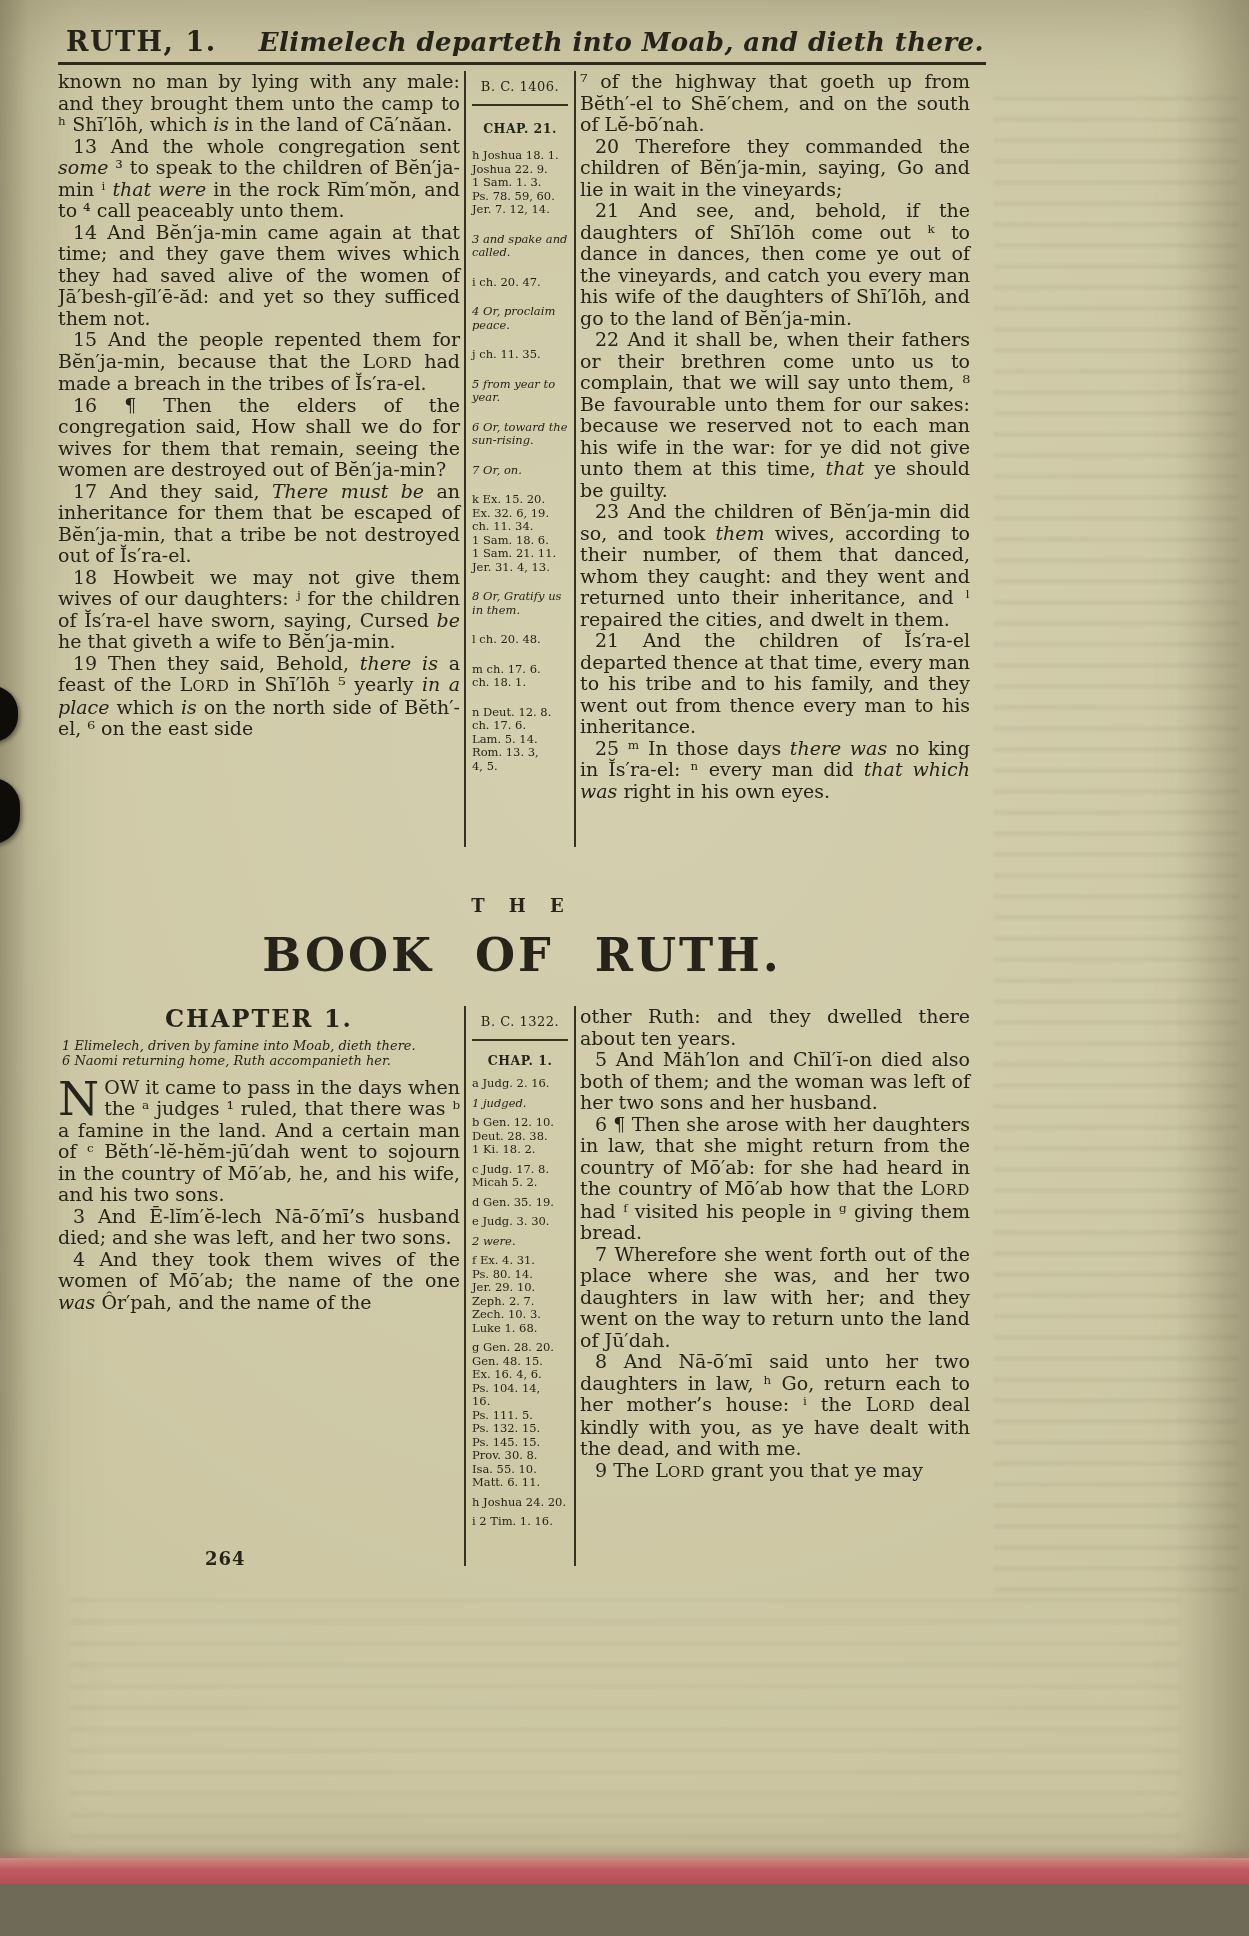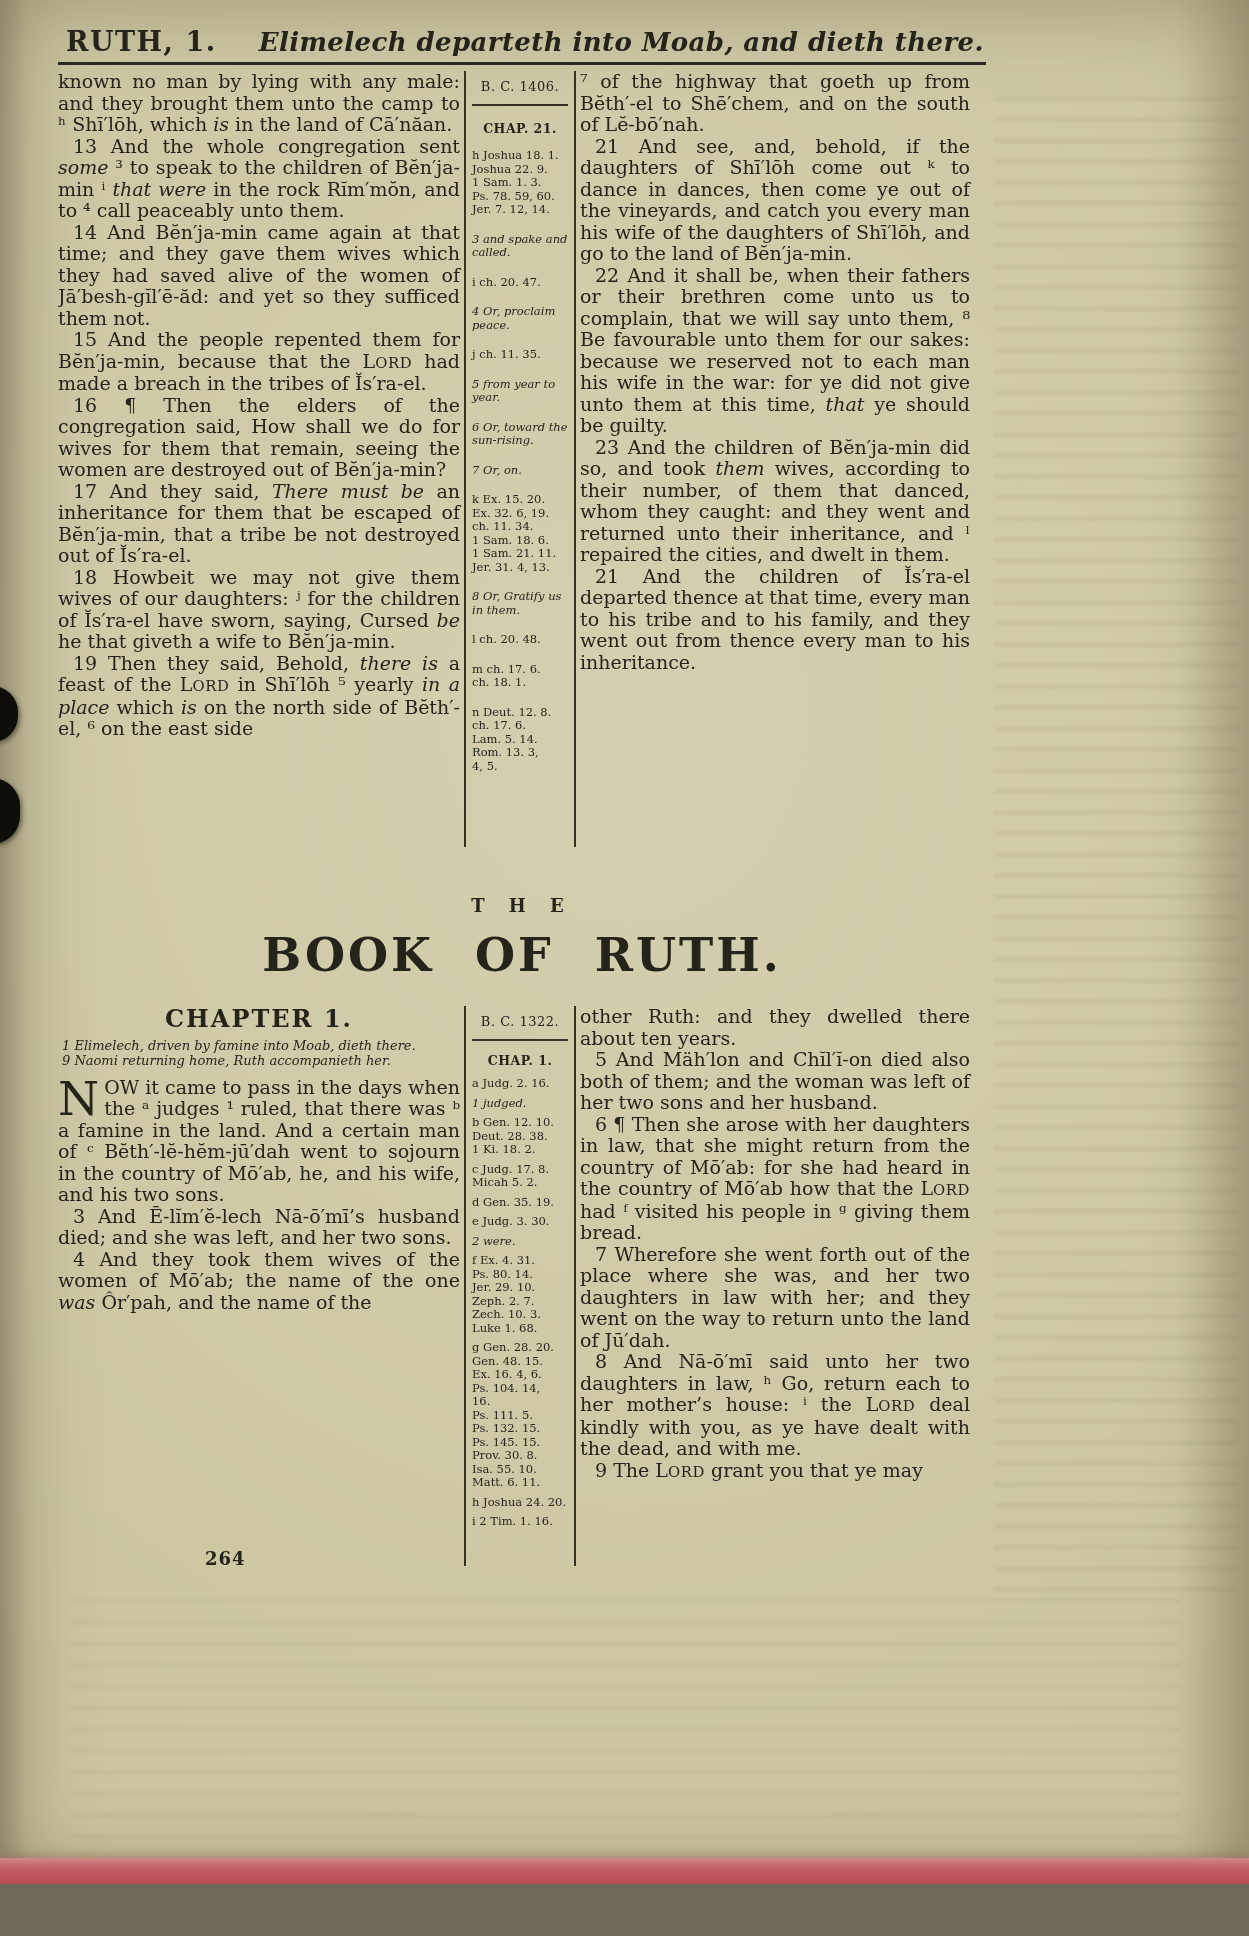--- a/index.html
+++ b/index.html
@@ -141,43 +141,45 @@
 ch. 17. 6.
 Lam. 5. 14.
 Rom. 13. 3,
 4, 5.</div>
 
       </div>
       <div class="text-col">
 
           <p class="v cont">⁷ of the highway that goeth up from Bĕth′-el to Shē′chem, and on the south of Lĕ-bō′nah.</p>
 
+          <p class="v">20 Therefore they commanded the children of Bĕn′ja-min, saying, Go and lie in wait in the vineyards;</p>
 
           <p class="v">21 And see, and, behold, if the daughters of Shī′lōh come out ᵏ to dance in dances, then come ye out of the vineyards, and catch you every man his wife of the daughters of Shī′lōh, and go to the land of Bĕn′ja-min.</p>
 
           <p class="v">22 And it shall be, when their fathers or their brethren come unto us to complain, that we will say unto them, ⁸ Be favourable unto them for our sakes: because we reserved not to each man his wife in the war: for ye did not give unto them at this time, <i>that</i> ye should be guilty.</p>
 
           <p class="v">23 And the children of Bĕn′ja-min did so, and took <i>them</i> wives, according to their number, of them that danced, whom they caught: and they went and returned unto their inheritance, and ˡ repaired the cities, and dwelt in them.</p>
 
           <p class="v">21 And the children of Ĭs′ra-el departed thence at that time, every man to his tribe and to his family, and they went out from thence every man to his inheritance.</p>
 
+          <p class="v">25 ᵐ In those days <i>there was</i> no king in Ĭs′ra-el: ⁿ every man did <i>that which was</i> right in his own eyes.</p>
 
       </div>
     </div>
 
     <div class="title-block">
       <div class="kicker">T H E</div>
       <div class="book-title">BOOK OF RUTH.</div>
     </div>
 
     <div class="grid grid-2">
       <div class="text-col">
         <div class="chapter-heading">CHAPTER 1.</div>
         <div class="chapter-summary">1 Elimelech, driven by famine into Moab, dieth there.
-9 Naomi returning home, Ruth accompanieth her.</div>
+6 Naomi returning home, Ruth accompanieth her.</div>
 
           <p class="v cont drop"><span class="dropcap">N</span>OW it came to pass in the days when the ᵃ judges ¹ ruled, that there was ᵇ a famine in the land. And a certain man of ᶜ Bĕth′-lĕ-hĕm-jū′dah went to sojourn in the country of Mō′ab, he, and his wife, and his two sons.</p>
 
 
           <p class="v">3 And Ē-lĭm′ĕ-lech Nā-ō′mī’s husband died; and she was left, and her two sons.</p>
 
           <p class="v">4 And they took them wives of the women of Mō′ab; the name of the one <i>was</i> Ôr′pah, and the name of the</p>
 
       </div>
       <div class="ref-col">

